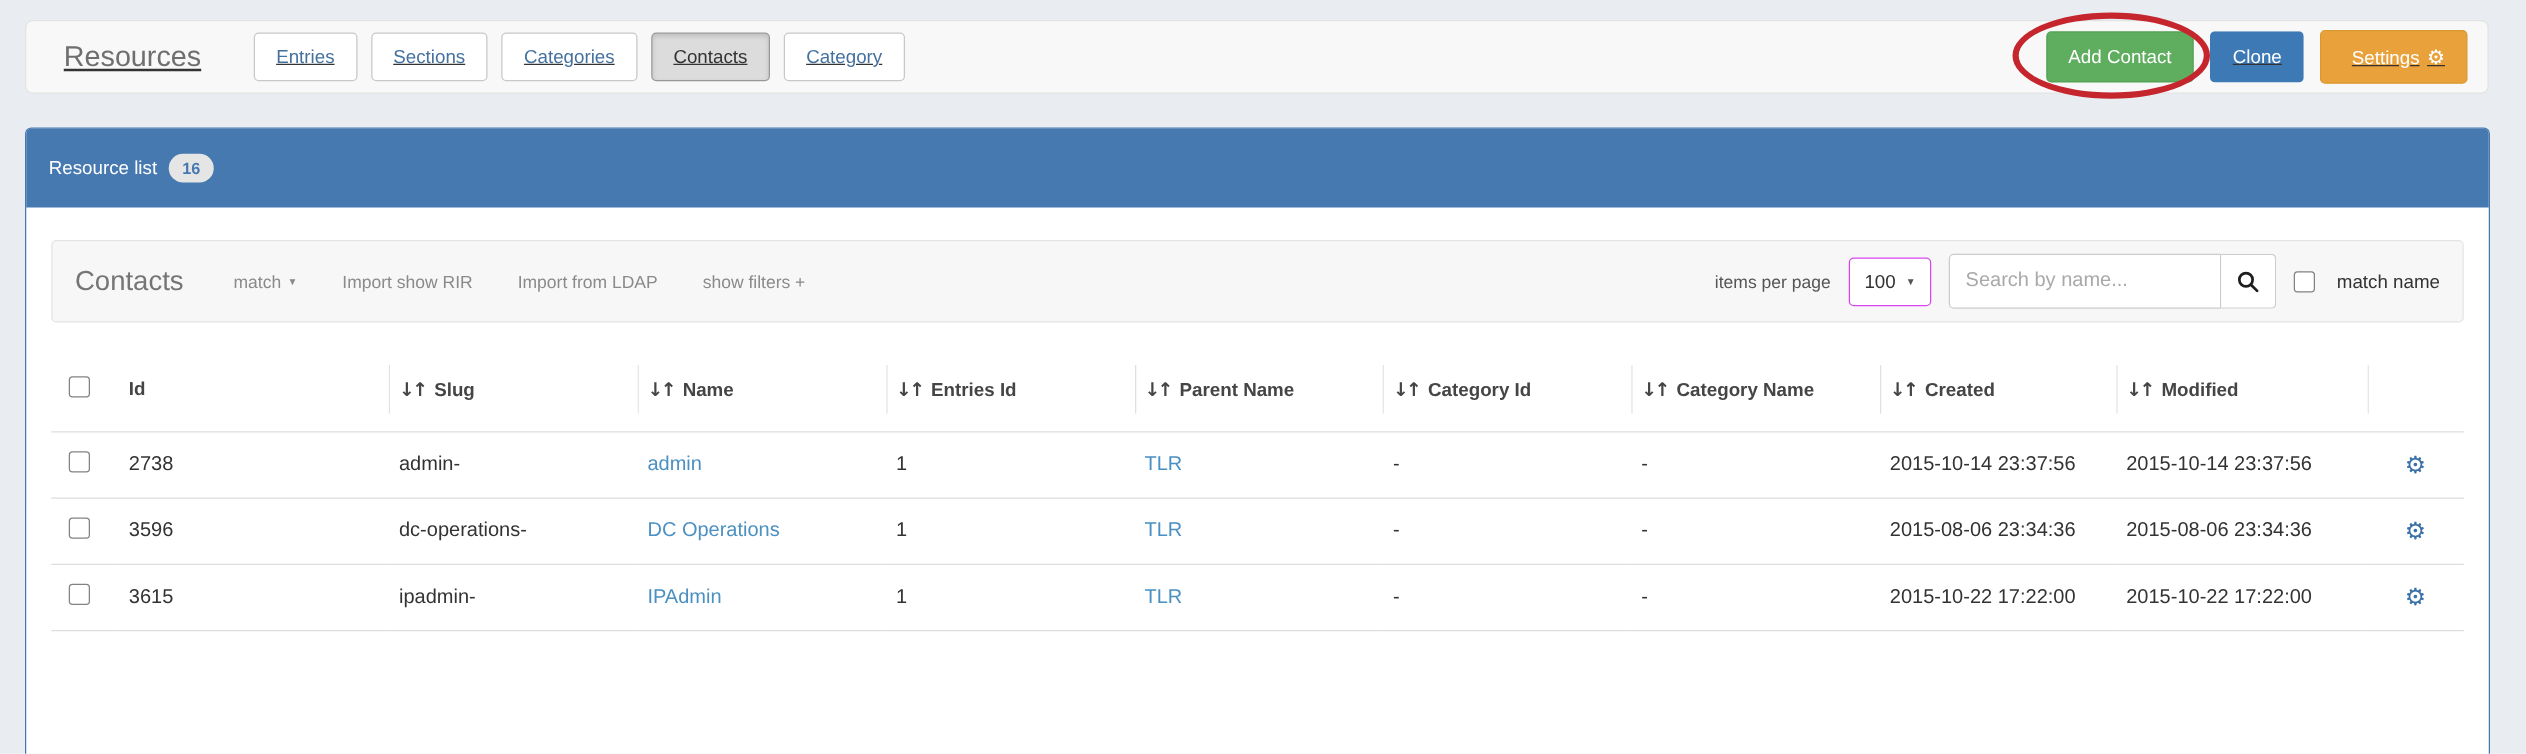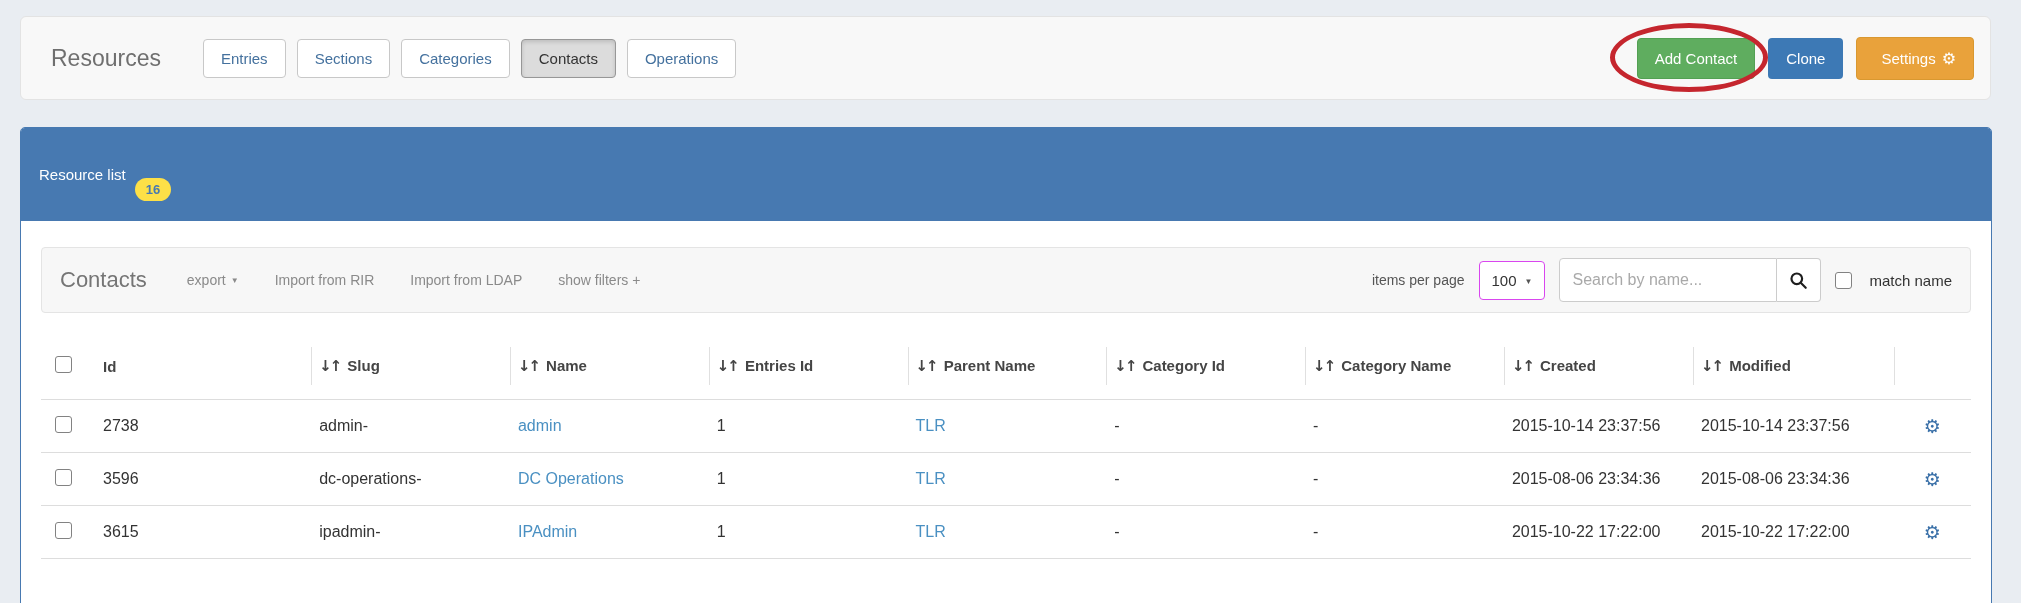--- a/index.html
+++ b/index.html
@@ -6,27 +6,28 @@
   html, body { width: 2021px; height: 603px; overflow: hidden; }
   body {
     background: var(--page-bg, #e9edf2);
     font-family: "Liberation Sans", "DejaVu Sans", sans-serif;
     color: #333;
   }
 
   
   .top-toolbar {
     margin: 16px 30px 0 20px;
-    height: 84px;
+    height: 59px;
     background: #f8f8f8;
     border: 1px solid #e3e3e3;
     border-radius: 6px;
     display: flex;
     align-items: center;
     padding: 0 16px;
+    text-decoration: underline;
   }
   .page-title {
     font-size: 23px;
     color: #6f6f6f;
     margin: 0 42px 0 14px;
   }
   .tabs { display: flex; gap: 11px; }
   .tab-btn {
     font-family: inherit;
     font-size: 15px;
@@ -80,28 +81,27 @@
     background: var(--panel-blue, #4779b1);
     color: #fff;
     font-size: 15px;
     padding: 20px 18px;
     border-radius: 4px 4px 0 0;
     display: flex;
     align-items: center;
   }
   .badge {
     display: inline-block;
-    background: #fde047;
+    background: #e5e5e5;
     color: var(--panel-blue, #4779b1);
     font-size: 13px;
     font-weight: bold;
     padding: 4px 11px;
     border-radius: 12px;
     margin-left: 9px;
-    margin-top: 30px;
   }
   .panel-body { padding: 26px 20px 0 20px; }
 
   
   .inner-toolbar {
     display: flex;
     align-items: center;
     background: #f7f7f7;
     border: 1px solid #e4e4e4;
     border-radius: 4px;
@@ -213,21 +213,21 @@
 <body>
 
 <div class="top-toolbar">
   <div class="page-title">Resources</div>
 
   <div class="tabs">
     <button class="tab-btn">Entries</button>
     <button class="tab-btn">Sections</button>
     <button class="tab-btn">Categories</button>
     <button class="tab-btn active">Contacts</button>
-    <button class="tab-btn">Operations</button>
+    <button class="tab-btn">Category</button>
   </div>
 
   <div class="actions">
     <span class="annotated">
       <button class="btn btn-green">Add Contact</button>
       <span class="red-ellipse"></span>
     </span>
     <button class="btn btn-blue">Clone</button>
     <button class="btn btn-orange"><span>Settings</span><span class="gear-glyph">⚙</span></button>
   </div>
@@ -236,22 +236,22 @@
 <div class="panel">
   <div class="panel-heading">
     <span>Resource list</span>
     <span class="badge">16</span>
   </div>
 
   <div class="panel-body">
 
     <div class="inner-toolbar">
       <span class="section-title">Contacts</span>
-      <a class="tool-link"><span>export</span><span class="caret">▼</span></a>
-      <a class="tool-link">Import from RIR</a>
+      <a class="tool-link"><span>match</span><span class="caret">▼</span></a>
+      <a class="tool-link">Import show RIR</a>
       <a class="tool-link">Import from LDAP</a>
       <a class="tool-link">show filters +</a>
 
       <span class="toolbar-right">
         <span class="ipp-label">items per page</span>
         <span class="fake-select"><span>100</span><span class="caret">▼</span></span>
         <span class="search-group">
           <input class="search-input" placeholder="Search by name..." style="">
           <button class="search-btn">
             <svg width="19" height="19" viewBox="0 0 20 20" fill="none" stroke="#1e1e1e" stroke-width="2.3" stroke-linecap="round">

